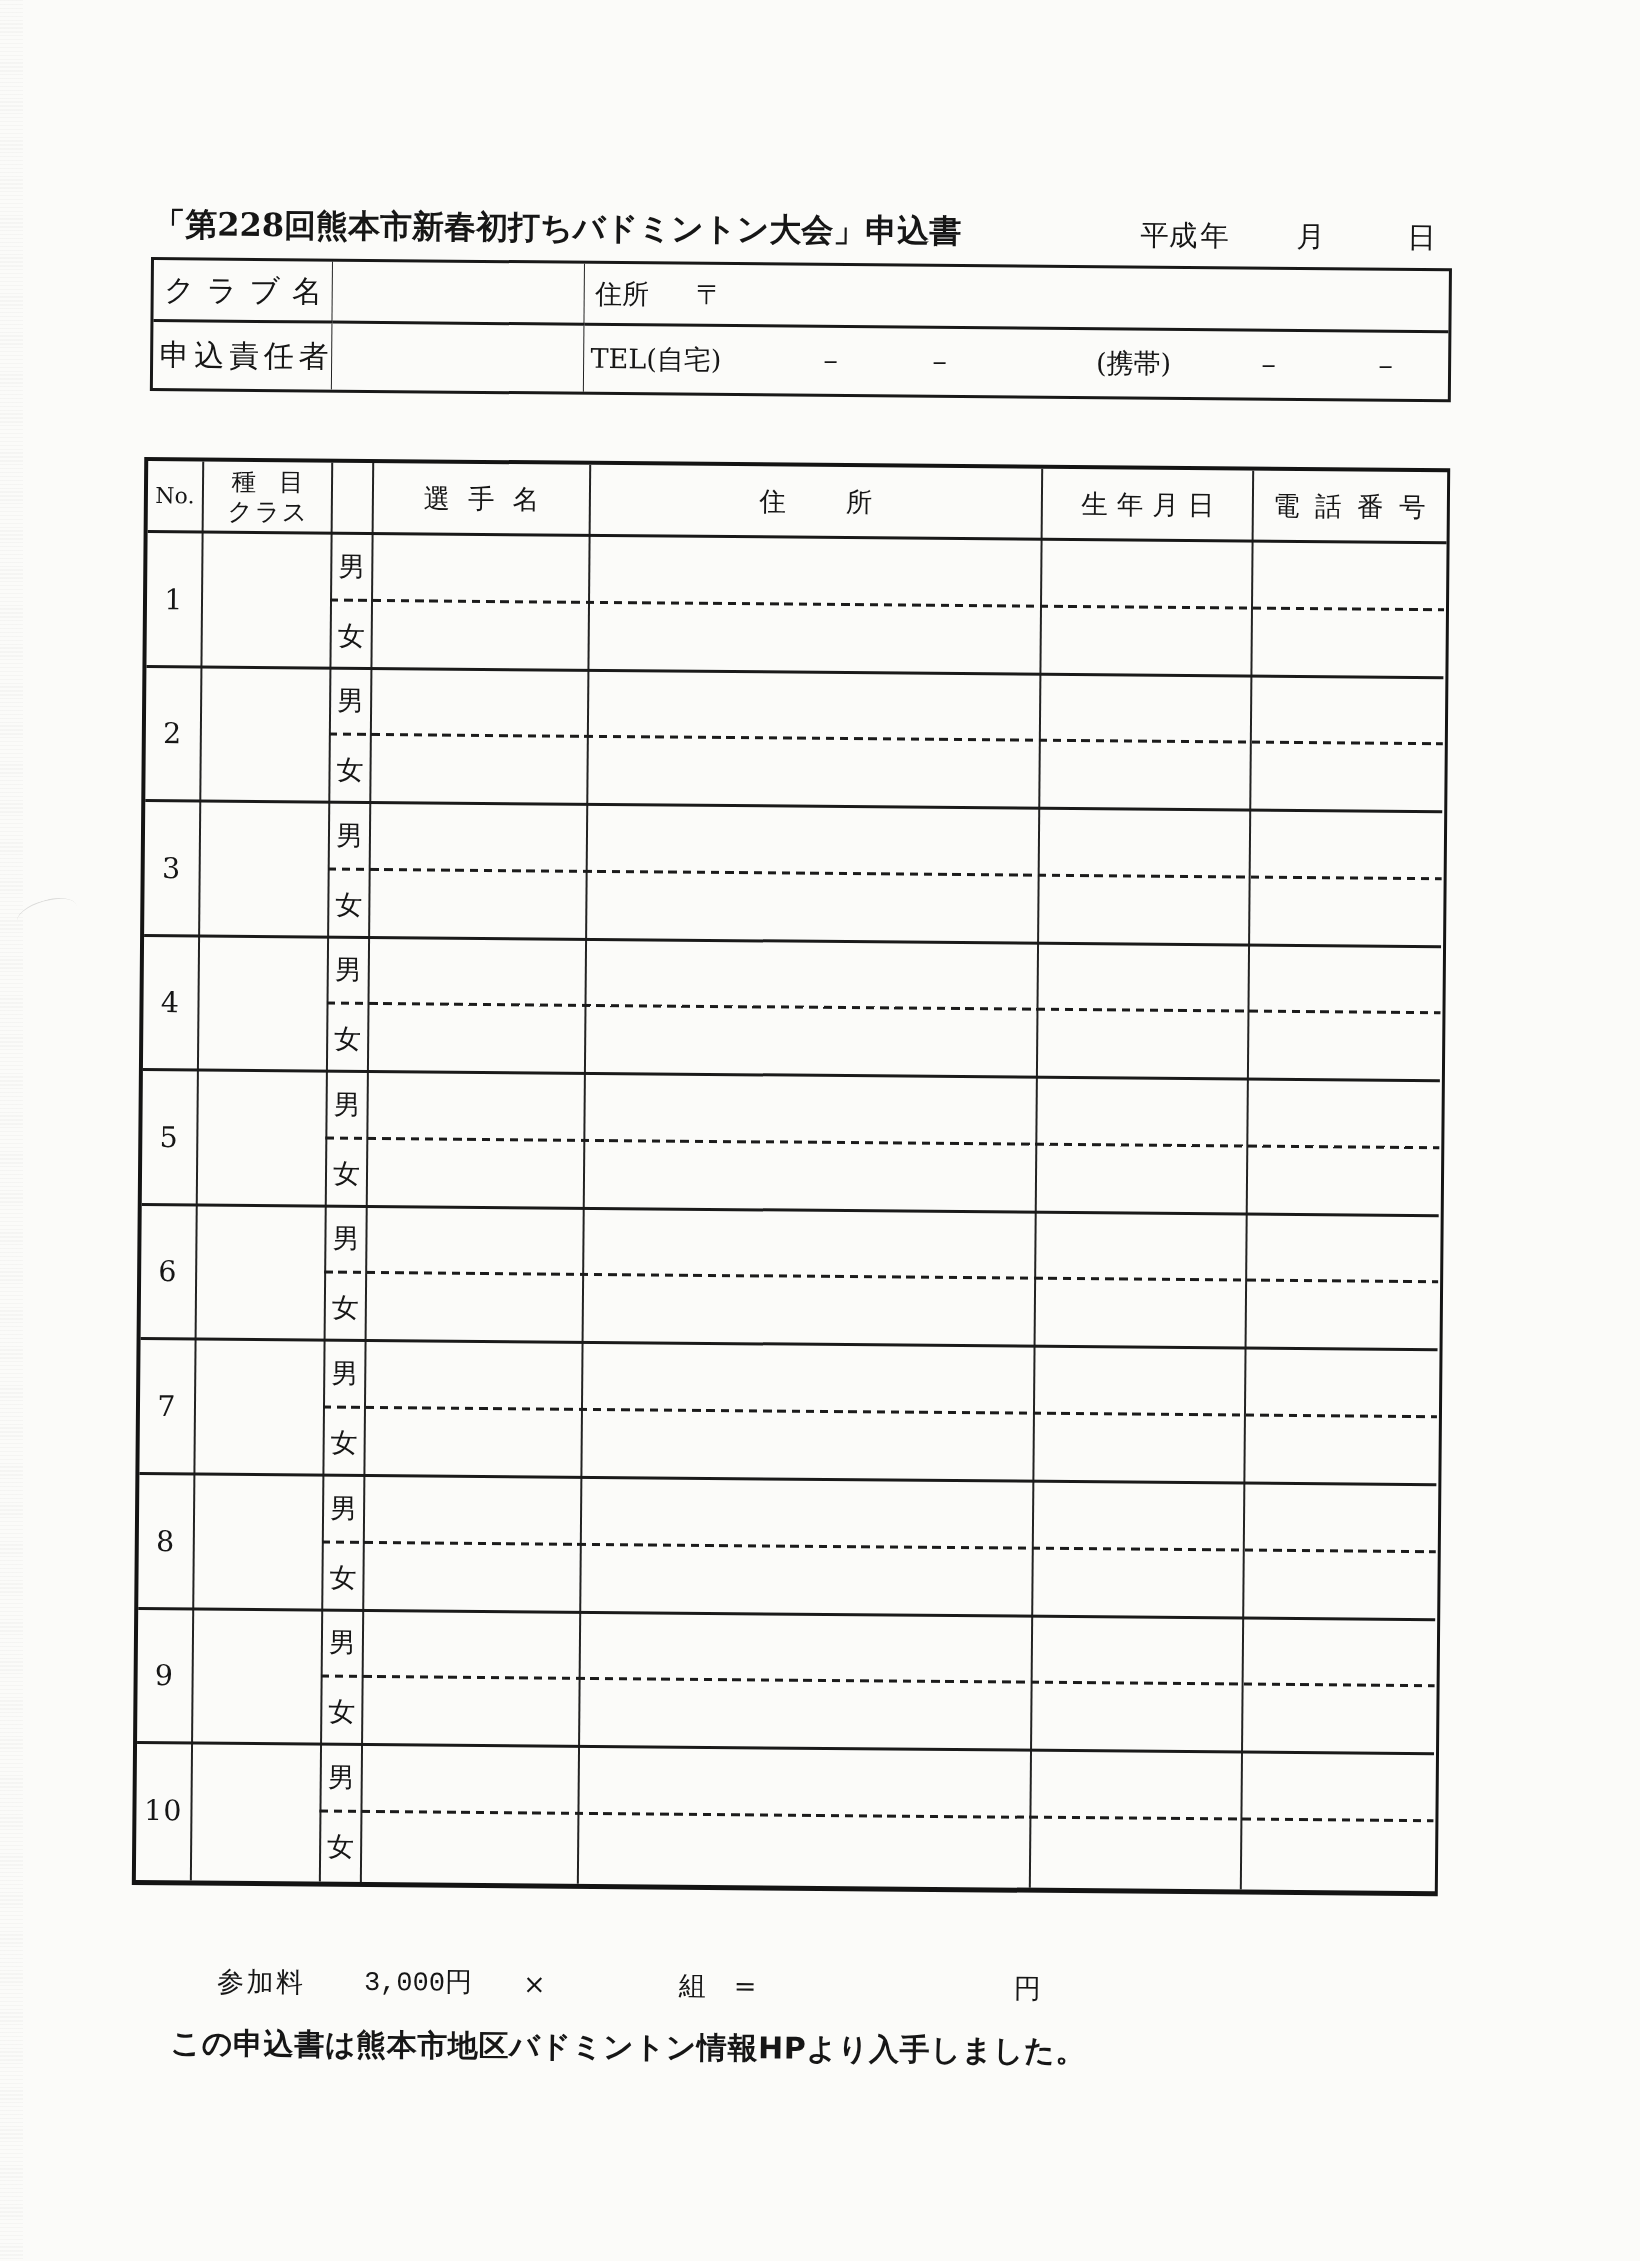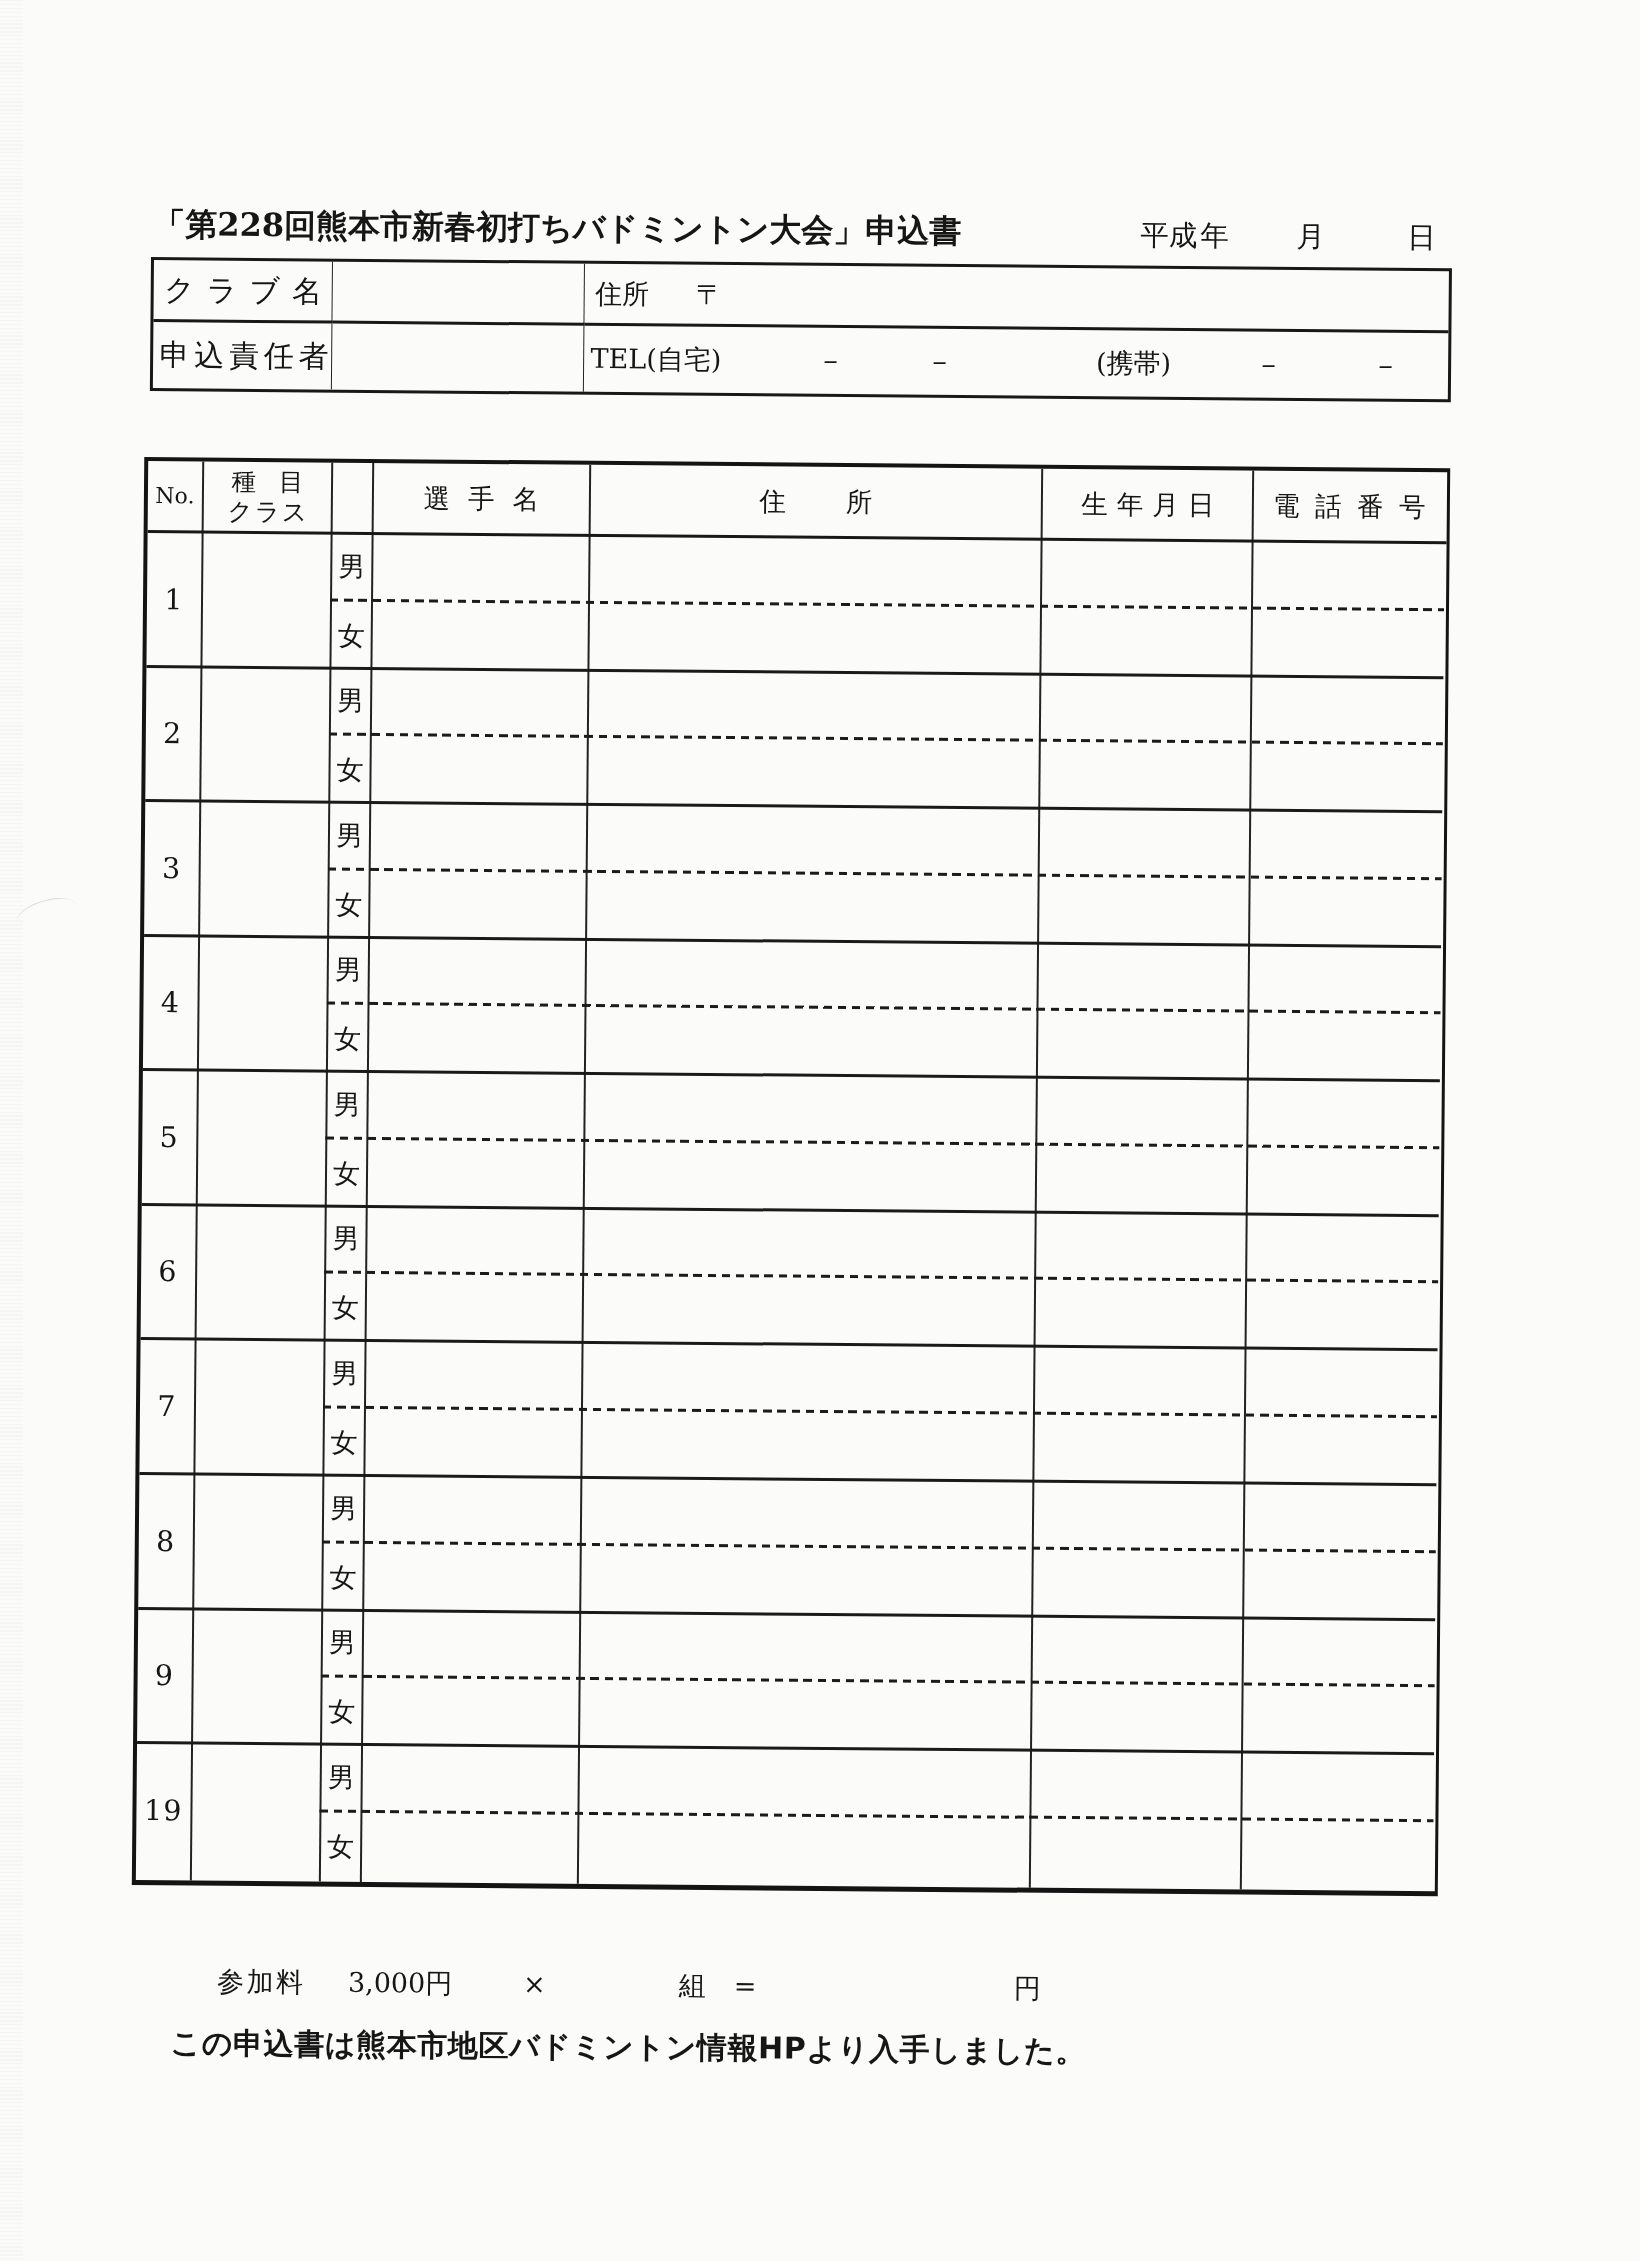--- a/index.html
+++ b/index.html
@@ -125,21 +125,21 @@
   .gf { top: 85px; }
   .dashline {
     position: absolute; left: 183px; right: 0; top: 64px; height: 3.2px;
     background: repeating-linear-gradient(90deg, #1b1b1b 0 8.4px, transparent 8.4px 14.2px);
   }
 
   
   .feeline { position: absolute; left: 0; top: 1964px; width: 1640px; height: 39px; }
   .feeline span { position: absolute; font-size: 27px; line-height: 34px; white-space: nowrap; margin-left: 39px; }
   .f-label  { left: 193px; letter-spacing: 2.6px; }
-  .f-amount { left: 324px; }
+  .f-amount { left: 340px; font-family: Liberation Mono, monospace; }
   .f-mult   { left: 499px; }
   .f-unit   { left: 655px; }
   .f-eq     { left: 710px; }
   .f-cur    { left: 990px; }
   .note {
     position: absolute; left: 186px; top: 2025px;
     font-family: "DejaVu Sans", sans-serif;
     font-size: 30px; line-height: 35px; font-weight: 600;
     letter-spacing: 0.6px; white-space: nowrap;
   }
@@ -254,21 +254,21 @@
           <span class="gf">女</span>
           <div class="dashline"></div>
         </div>
         <div class="rrow" style="top:1148px">
           <span class="rnum">9</span>
           <span class="gm">男</span>
           <span class="gf">女</span>
           <div class="dashline"></div>
         </div>
         <div class="rrow last" style="top:1283px">
-          <span class="rnum">19</span>
+          <span class="rnum">10</span>
           <span class="gm">男</span>
           <span class="gf">女</span>
           <div class="dashline"></div>
         </div>
       </div>
     </div>
 
     <div class="feeline">
       <span class="f-label">参加料</span>
       <span class="f-amount">3,000円</span>

